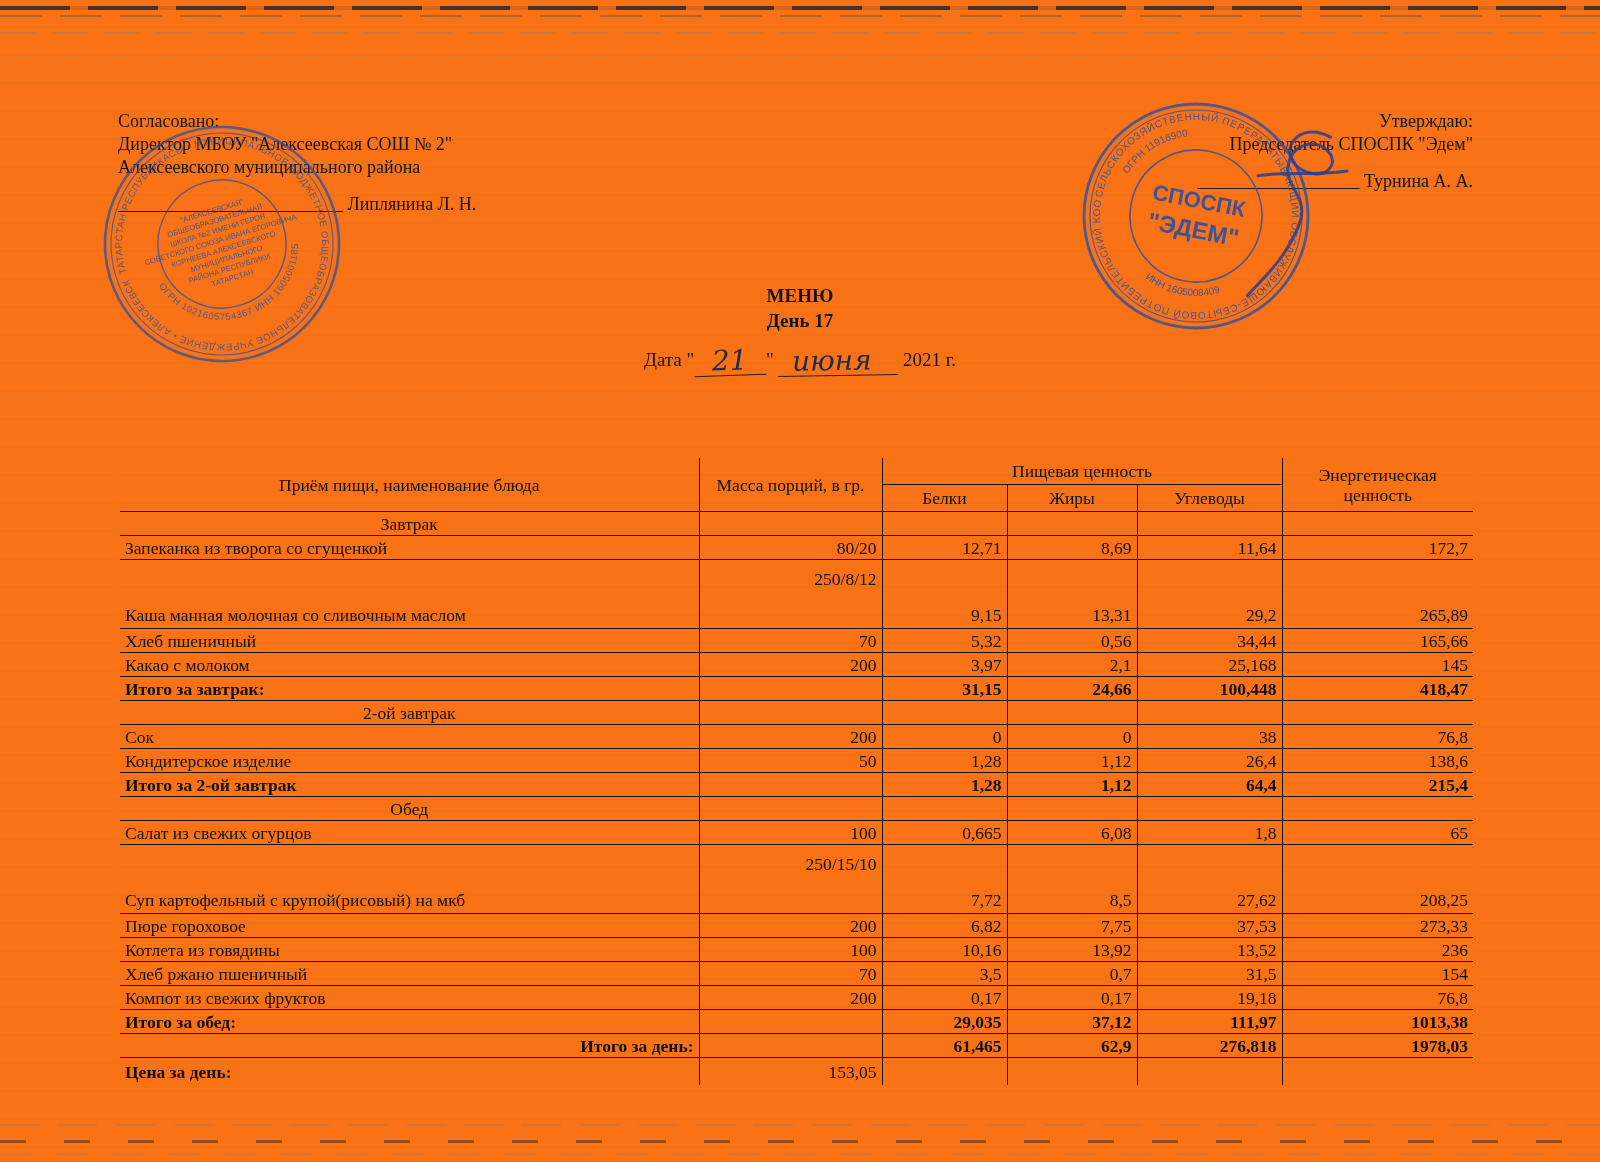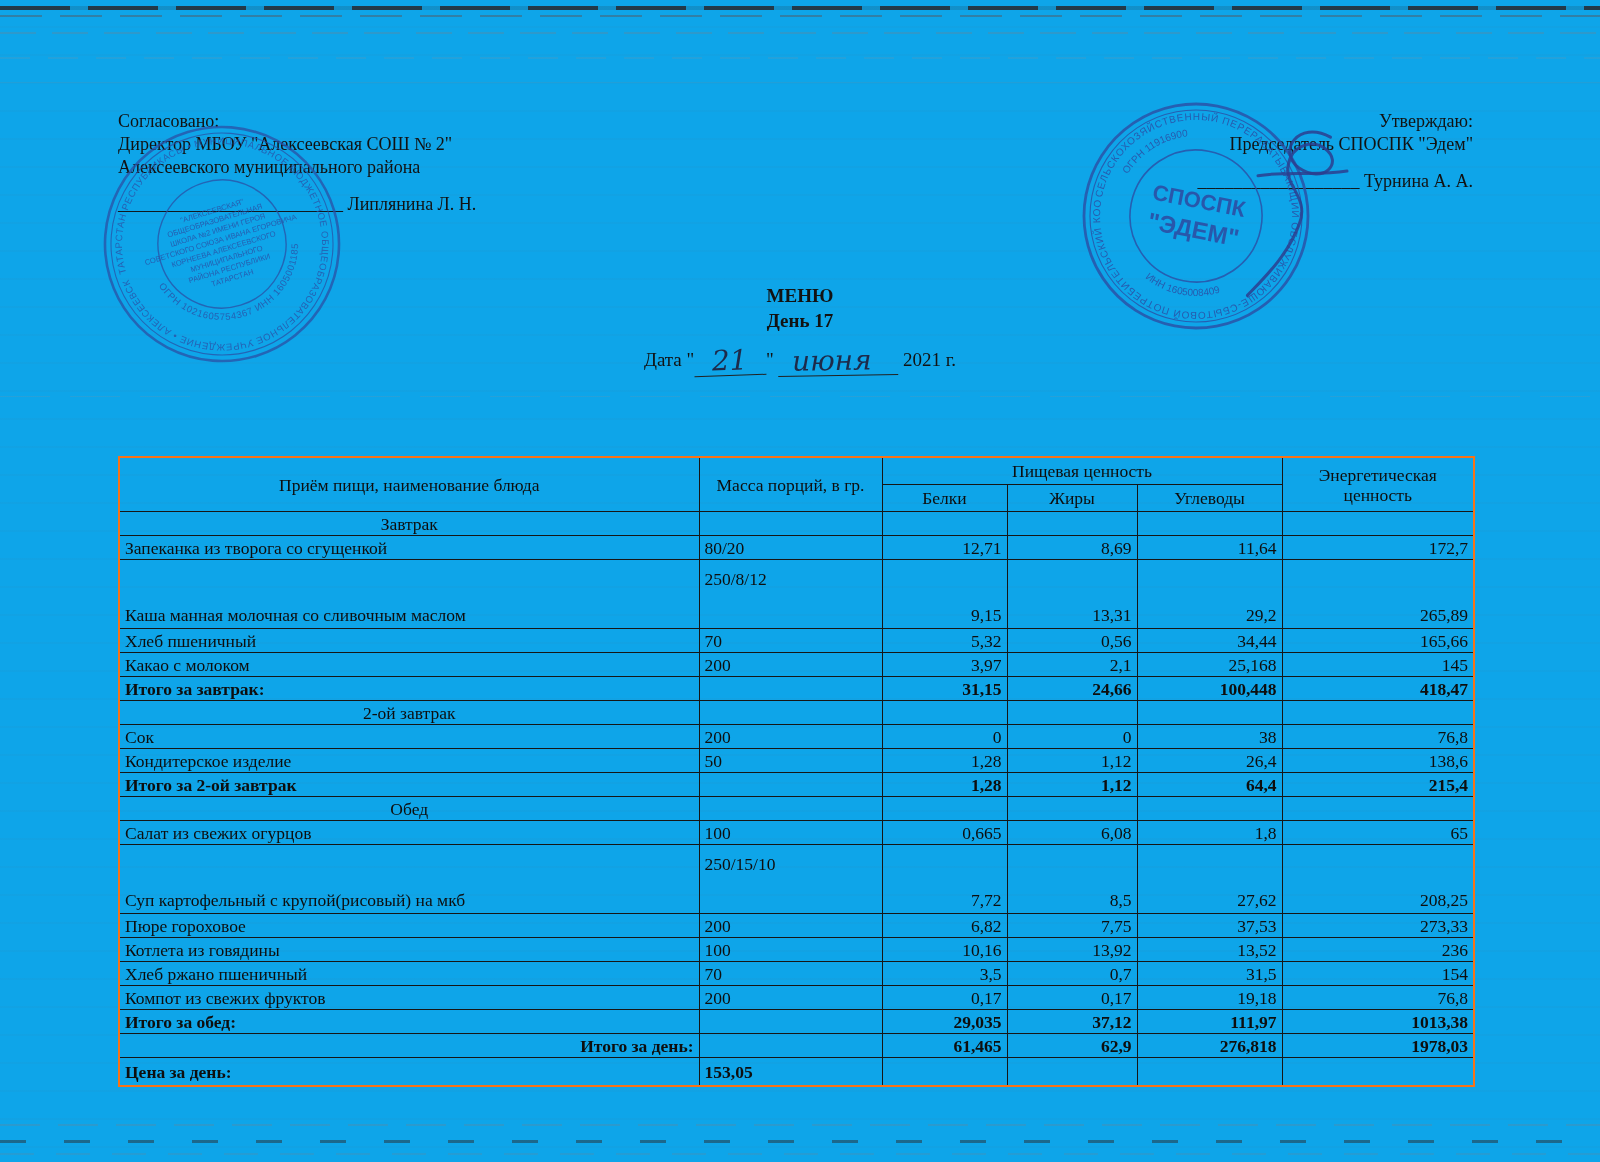--- a/index.html
+++ b/index.html
@@ -1,18 +1,18 @@
 <!DOCTYPE html>
 <html><head>
 <meta charset="utf-8">
 <style>
   html,body{margin:0;padding:0;background:#e8e8e6;}
   .page{
     position:relative;width:1600px;height:1162px;margin:0 auto;
-    background:#0ea5e9;overflow:hidden;
+    background:#f97316;overflow:hidden;
     font-family:"Liberation Serif",serif;color:#121212;
   }
   
   .scan-overlay{position:absolute;inset:0;z-index:1;pointer-events:none;
     background:repeating-linear-gradient(180deg,transparent 0 26px,rgba(90,95,110,0.045) 26px 28px);}
   .artifact{position:absolute;left:0;width:100%;z-index:1;pointer-events:none;}
   .a-top1{top:6px;height:4px;background:repeating-linear-gradient(90deg,#26262b 0 70px,rgba(38,38,43,.2) 70px 88px);opacity:.85;}
   .a-top2{top:15px;height:2px;background:repeating-linear-gradient(90deg,#555a62 0 42px,transparent 42px 60px);opacity:.5;}
   .a-top3{top:32px;height:2px;background:repeating-linear-gradient(90deg,#777d86 0 36px,transparent 36px 52px);opacity:.3;}
   .a-top4{top:57px;height:2px;background:repeating-linear-gradient(90deg,#8a8f98 0 30px,transparent 30px 48px);opacity:.18;}
@@ -43,28 +43,28 @@
   .menu-wrap{position:absolute;left:118px;top:456px;z-index:2;}
   table.menu{border-collapse:collapse;table-layout:fixed;width:1355px;border:2px solid #f97316;}
   .col-name{width:580px;}.col-mass{width:183px;}.col-protein{width:125px;}
   .col-fat{width:130px;}.col-carbs{width:145px;}.col-energy{width:192px;}
   table.menu th,table.menu td{
     border:1.6px solid #161616;font-size:17.5px;line-height:20px;color:#0e0e0e;
     padding:1px 5px;overflow:hidden;}
   table.menu th{font-weight:normal;text-align:center;vertical-align:middle;height:24px;}
   table.menu td{height:21px;vertical-align:middle;}
   td.c-name{text-align:left;}
-  td.c-mass{text-align:left;}
+  td.c-mass{text-align:right;}
   td.c-num{text-align:right;}
   tr.row-section td.c-name{text-align:center;font-weight:normal;}
   tr.row-total td.c-name,tr.row-price td.c-name{font-weight:bold;margin-left:48px;}
   tr.row-total td.c-num{font-weight:bold;}
   tr.row-total-day td.c-name{font-weight:bold;text-align:right;}
   tr.row-total-day td.c-num{font-weight:bold;}
-  tr.row-price td.c-mass{font-weight:bold;}
+  tr.row-price td.c-mass{font-weight:normal;}
   tr.row-price td{height:25px;}
   tr.row-item-tall td{height:58px;}
   tr.row-item-tall td.c-name{vertical-align:bottom;padding-bottom:3px;margin-left:24px;}
   tr.row-item-tall td.c-mass{vertical-align:top;padding-top:9px;}
   tr.row-item-tall td.c-num{vertical-align:bottom;padding-bottom:3px;}
 </style>
 </head>
 <body>
 
 <div class="page">

